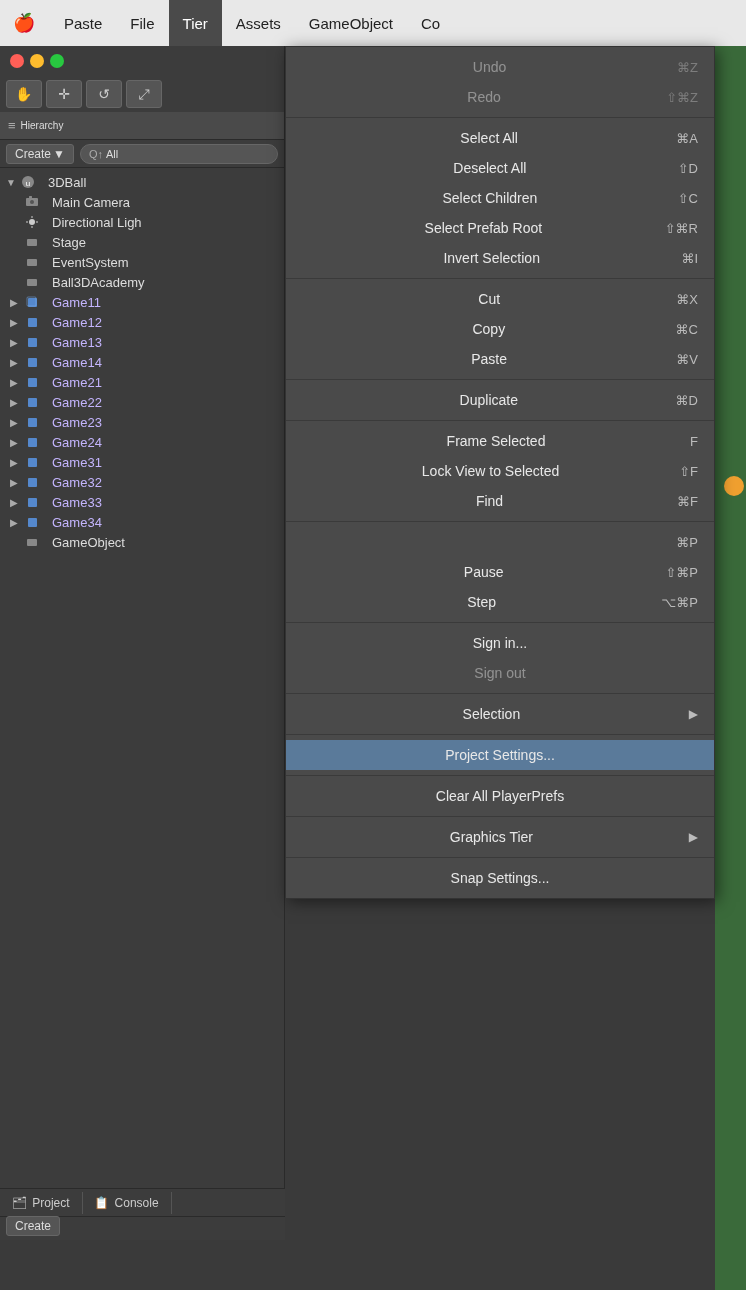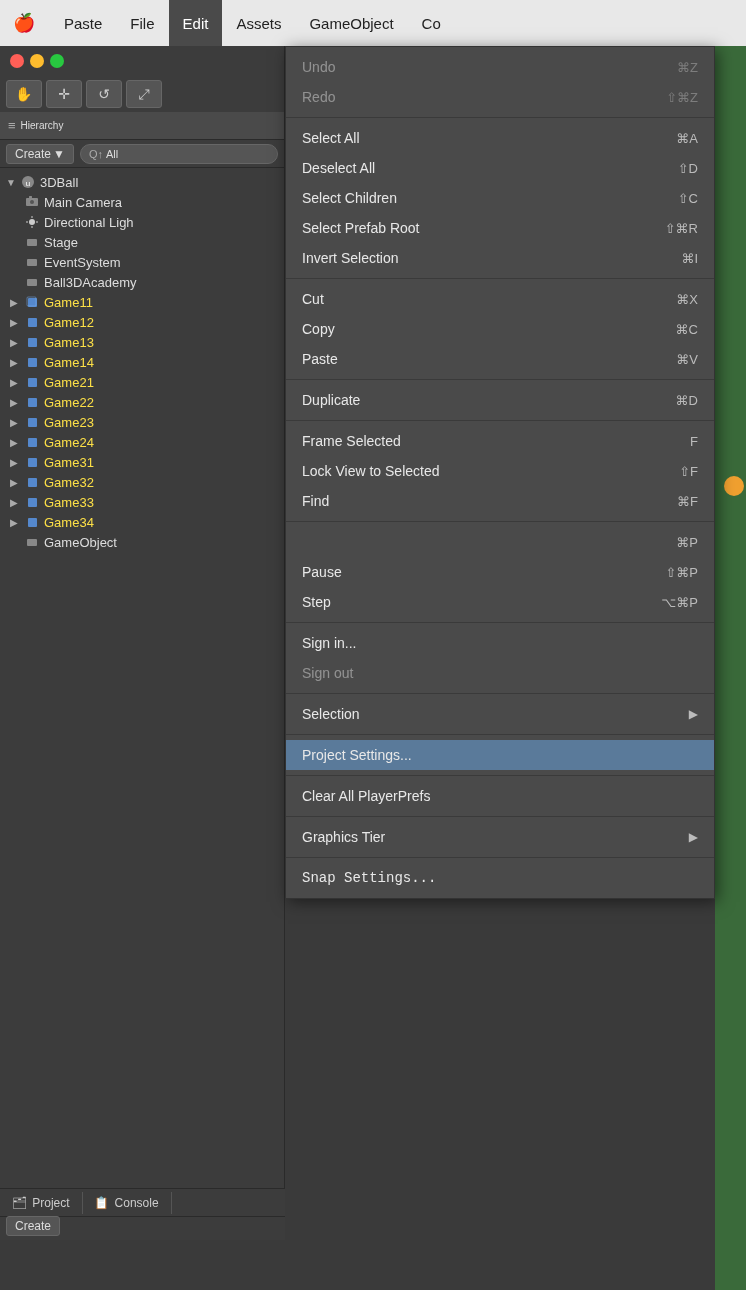--- a/index.html
+++ b/index.html
@@ -175,22 +175,22 @@
     }
     .tree-icon {
       width: 16px;
       height: 16px;
       margin-right: 4px;
       font-size: 12px;
       display: flex;
       align-items: center;
       justify-content: center;
     }
-    .tree-label { flex: 1; }
-    .tree-label.blue { color: #fde047; }
+    .tree-label { flex: 1; margin-left: 8px; }
+    .tree-label.blue { color: #c4b5fd; }
     .tree-item.level1 { }
     .bottom-tab {
       padding: 4px 12px;
       font-size: 12px;
       color: #ccc;
       cursor: pointer;
       border-right: 1px solid #555;
       display: flex;
       align-items: center;
       gap: 5px;
@@ -230,41 +230,41 @@
       border: 1px solid #333;
       box-shadow: 3px 3px 15px rgba(0,0,0,0.5);
       z-index: 100;
     }
     .menu-section {
       border-bottom: 1px solid #3a3a3a;
       padding: 5px 0;
     }
     .menu-section:last-child {
       border-bottom: none;
-      font-family: Liberation Mono, monospace;
     }
     .menu-item {
       height: 30px;
       display: flex;
       align-items: center;
       padding: 0 16px;
       cursor: pointer;
       position: relative;
     }
     .menu-item.highlighted {
       background: #5a7a9a;
     }
     .menu-item.disabled {
       opacity: 0.45;
       cursor: default;
     }
     .menu-item-label {
       font-size: 14px;
       color: #e8e8e8;
       flex: 1;
+      text-align: center;
     }
     .menu-item-shortcut {
       font-size: 13px;
       color: #bbb;
       margin-left: auto;
     }
     .menu-item-arrow {
       font-size: 12px;
       color: #bbb;
       margin-left: 8px;
@@ -290,21 +290,21 @@
       border-radius: 50%;
     }
   </style>
 </head>
 <body>
 
 <div class="menu-bar">
   <div class="menu-bar-apple">🍎</div>
   <div class="menu-bar-item">Paste</div>
   <div class="menu-bar-item">File</div>
-  <div class="menu-bar-item active">Edit</div>
+  <div class="menu-bar-item active">Tier</div>
   <div class="menu-bar-item">Assets</div>
   <div class="menu-bar-item">GameObject</div>
   <div class="menu-bar-item">Co</div>
 </div>
 
 <div class="hierarchy-panel">
 
   <div class="window-chrome">
     <div class="chrome-btn chrome-close"></div>
     <div class="chrome-btn chrome-min"></div>

